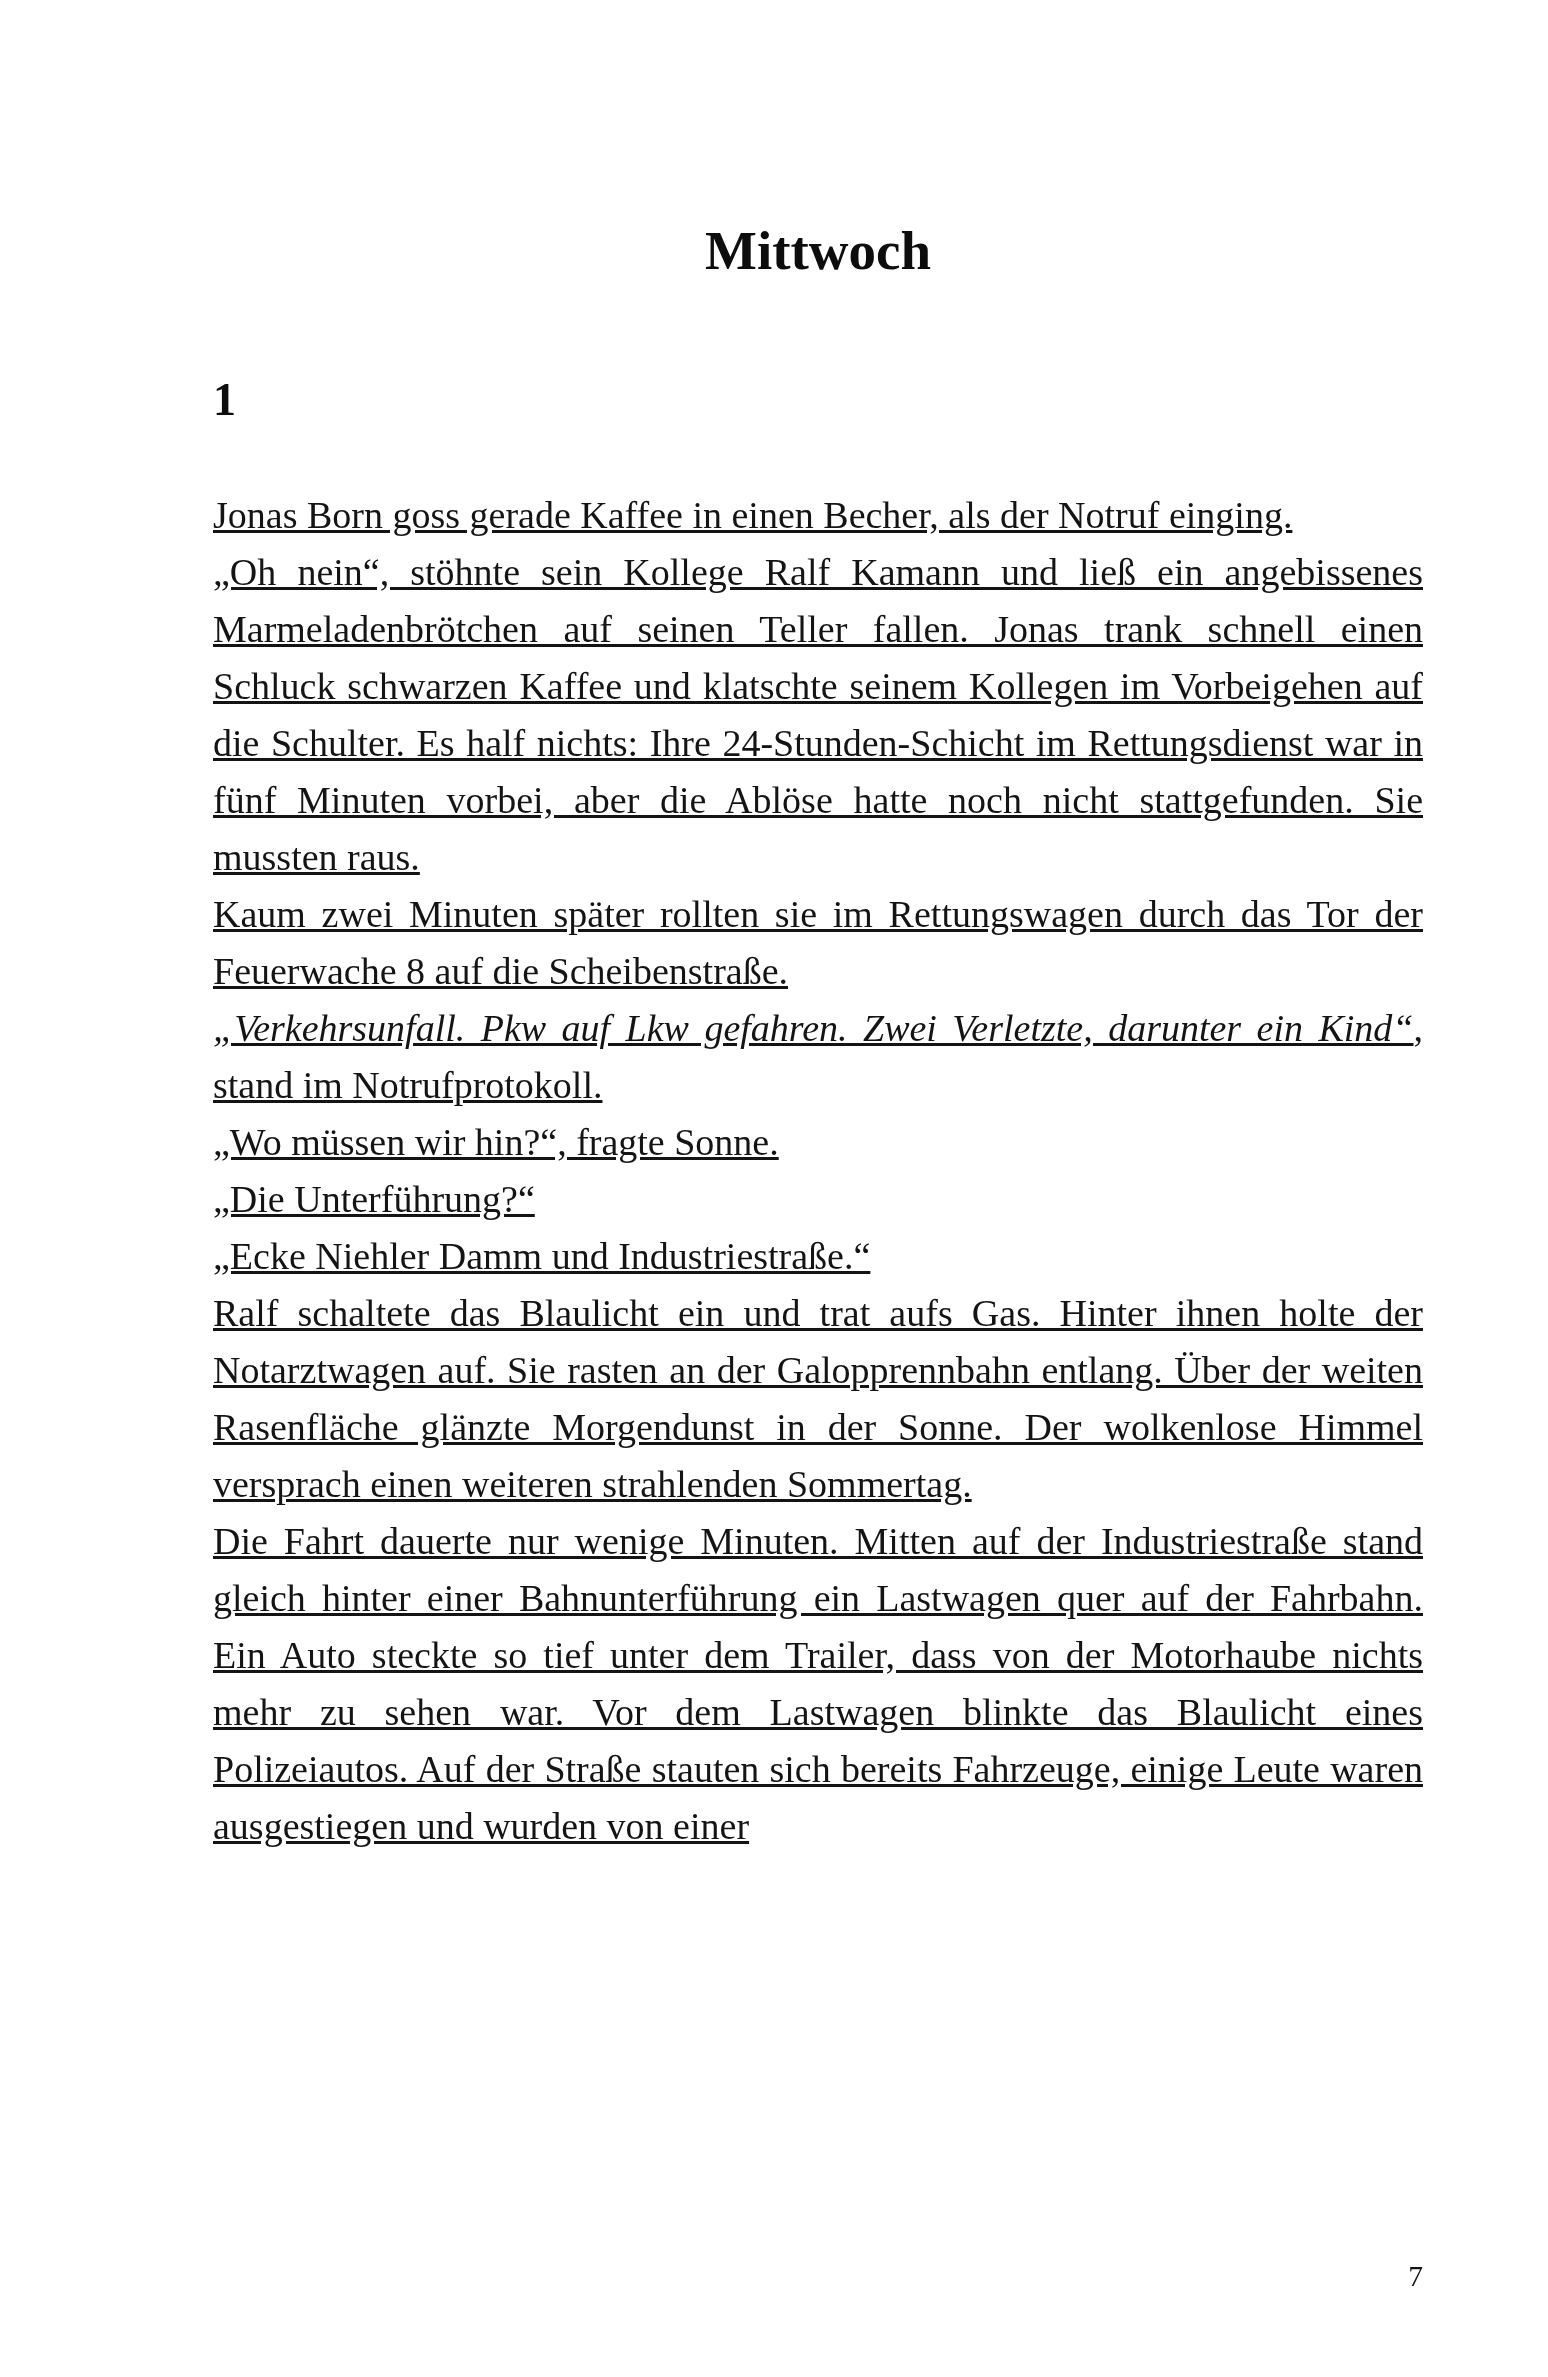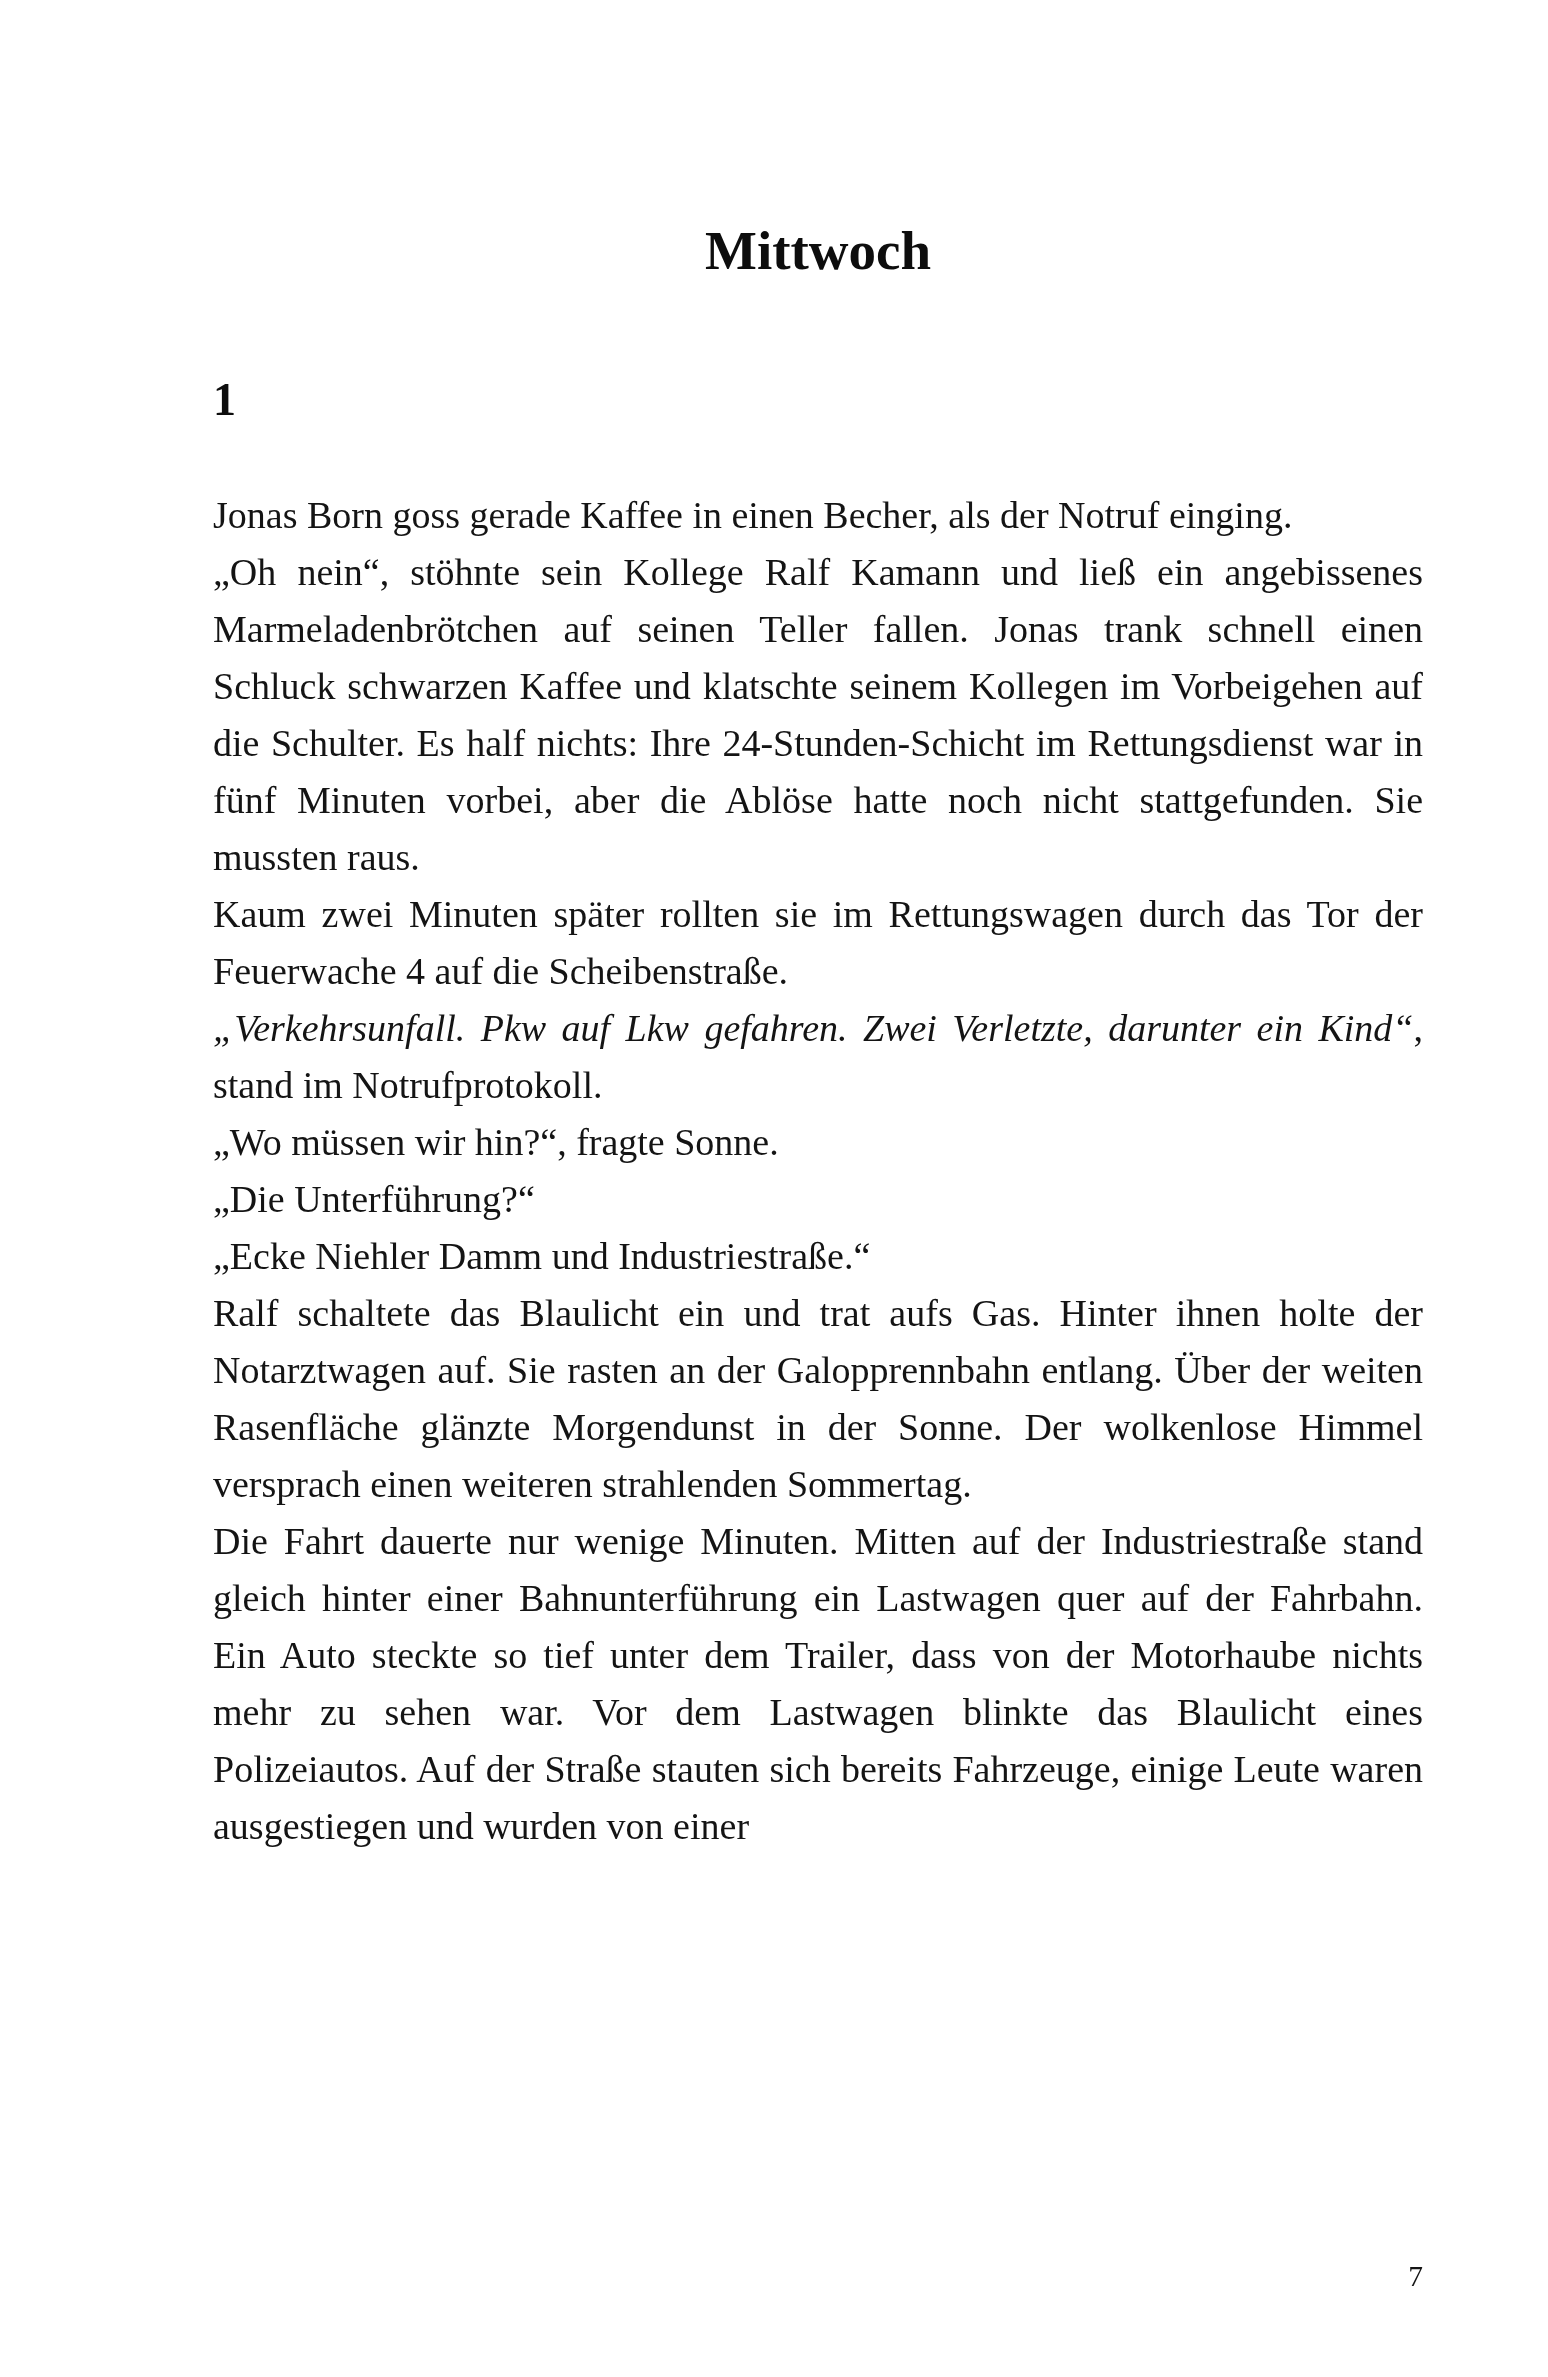--- a/index.html
+++ b/index.html
@@ -46,20 +46,21 @@
     margin-top: 61px;
     font-size: 38px;
     line-height: 57px;
     text-align: justify;
     color: #141414;
   }
 
   .body-text p {
     margin: 0;
     text-align: justify;
+    text-decoration: underline;
   }
 
   .body-text .it {
     font-style: italic;
   }
 
   .page-number {
     position: absolute;
     left: 213px;
     width: 1210px;
@@ -72,21 +73,21 @@
 </head>
 <body>
 
 <div class="page">
   <div class="content">
     <h1 class="title">Mittwoch</h1>
     <div class="chapter-num">1</div>
     <div class="body-text" id="body-text">
         <p><span>Jonas Born goss gerade Kaffee in einen Becher, als der Notruf einging.</span></p>
         <p><span>„Oh nein“, stöhnte sein Kollege Ralf Kamann und ließ ein angebissenes Marmeladenbrötchen auf seinen Teller fallen. Jonas trank schnell einen Schluck schwarzen Kaffee und klatschte seinem Kollegen im Vorbeigehen auf die Schulter. Es half nichts: Ihre 24-Stunden-Schicht im Rettungsdienst war in fünf Minuten vorbei, aber die Ablöse hatte noch nicht stattgefunden. Sie mussten raus.</span></p>
-        <p><span>Kaum zwei Minuten später rollten sie im Rettungswagen durch das Tor der Feuerwache 4 auf die Scheibenstraße.</span></p>
+        <p><span>Kaum zwei Minuten später rollten sie im Rettungswagen durch das Tor der Feuerwache 8 auf die Scheibenstraße.</span></p>
         <p><span class="it">„Verkehrsunfall. Pkw auf Lkw gefahren. Zwei Verletzte, darunter ein Kind“</span><span>, stand im Notrufprotokoll.</span></p>
         <p><span>„Wo müssen wir hin?“, fragte Sonne.</span></p>
         <p><span>„Die Unterführung?“</span></p>
         <p><span>„Ecke Niehler Damm und Industriestraße.“</span></p>
         <p><span>Ralf schaltete das Blaulicht ein und trat aufs Gas. Hinter ihnen holte der Notarztwagen auf. Sie rasten an der Galopprennbahn entlang. Über der weiten Rasenfläche glänzte Morgendunst in der Sonne. Der wolkenlose Himmel versprach einen weiteren strahlenden Sommertag.</span></p>
         <p><span>Die Fahrt dauerte nur wenige Minuten. Mitten auf der Industriestraße stand gleich hinter einer Bahnunterführung ein Lastwagen quer auf der Fahrbahn. Ein Auto steckte so tief unter dem Trailer, dass von der Motorhaube nichts mehr zu sehen war. Vor dem Lastwagen blinkte das Blaulicht eines Polizeiautos. Auf der Straße stauten sich bereits Fahrzeuge, einige Leute waren ausgestiegen und wurden von einer</span></p>
       </div>
   </div>
   <div class="page-number">7</div>
 </div>

